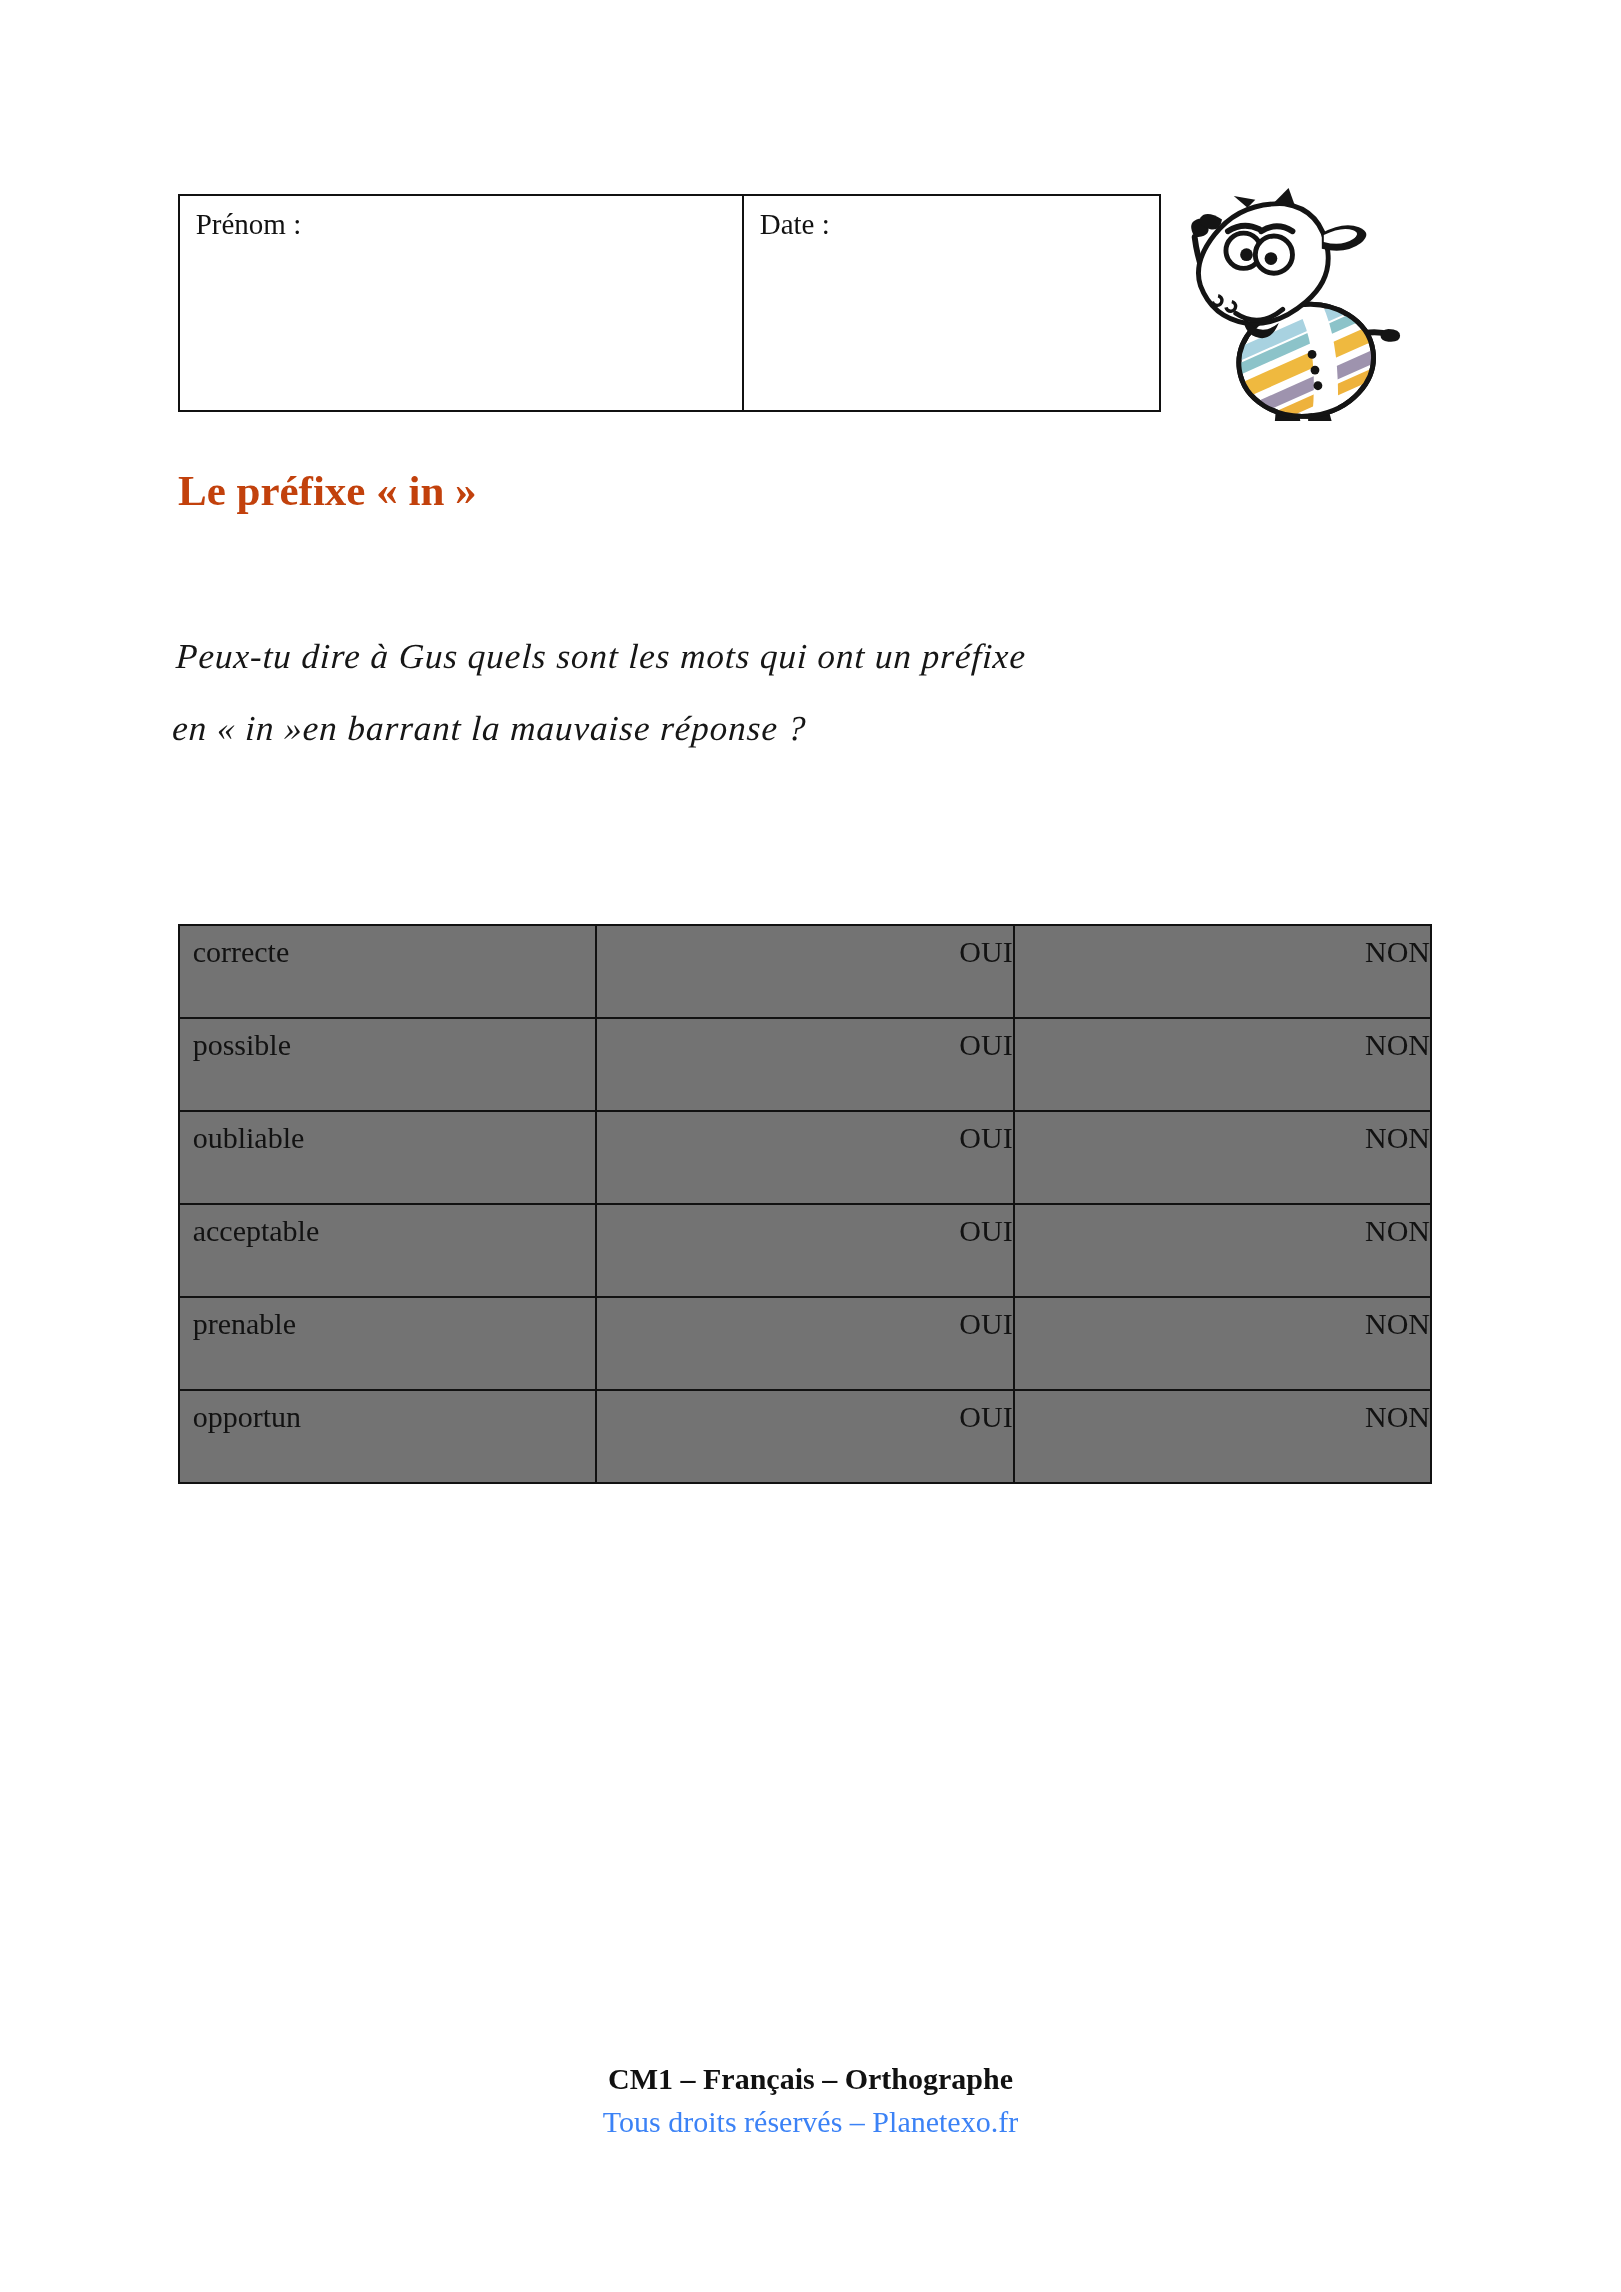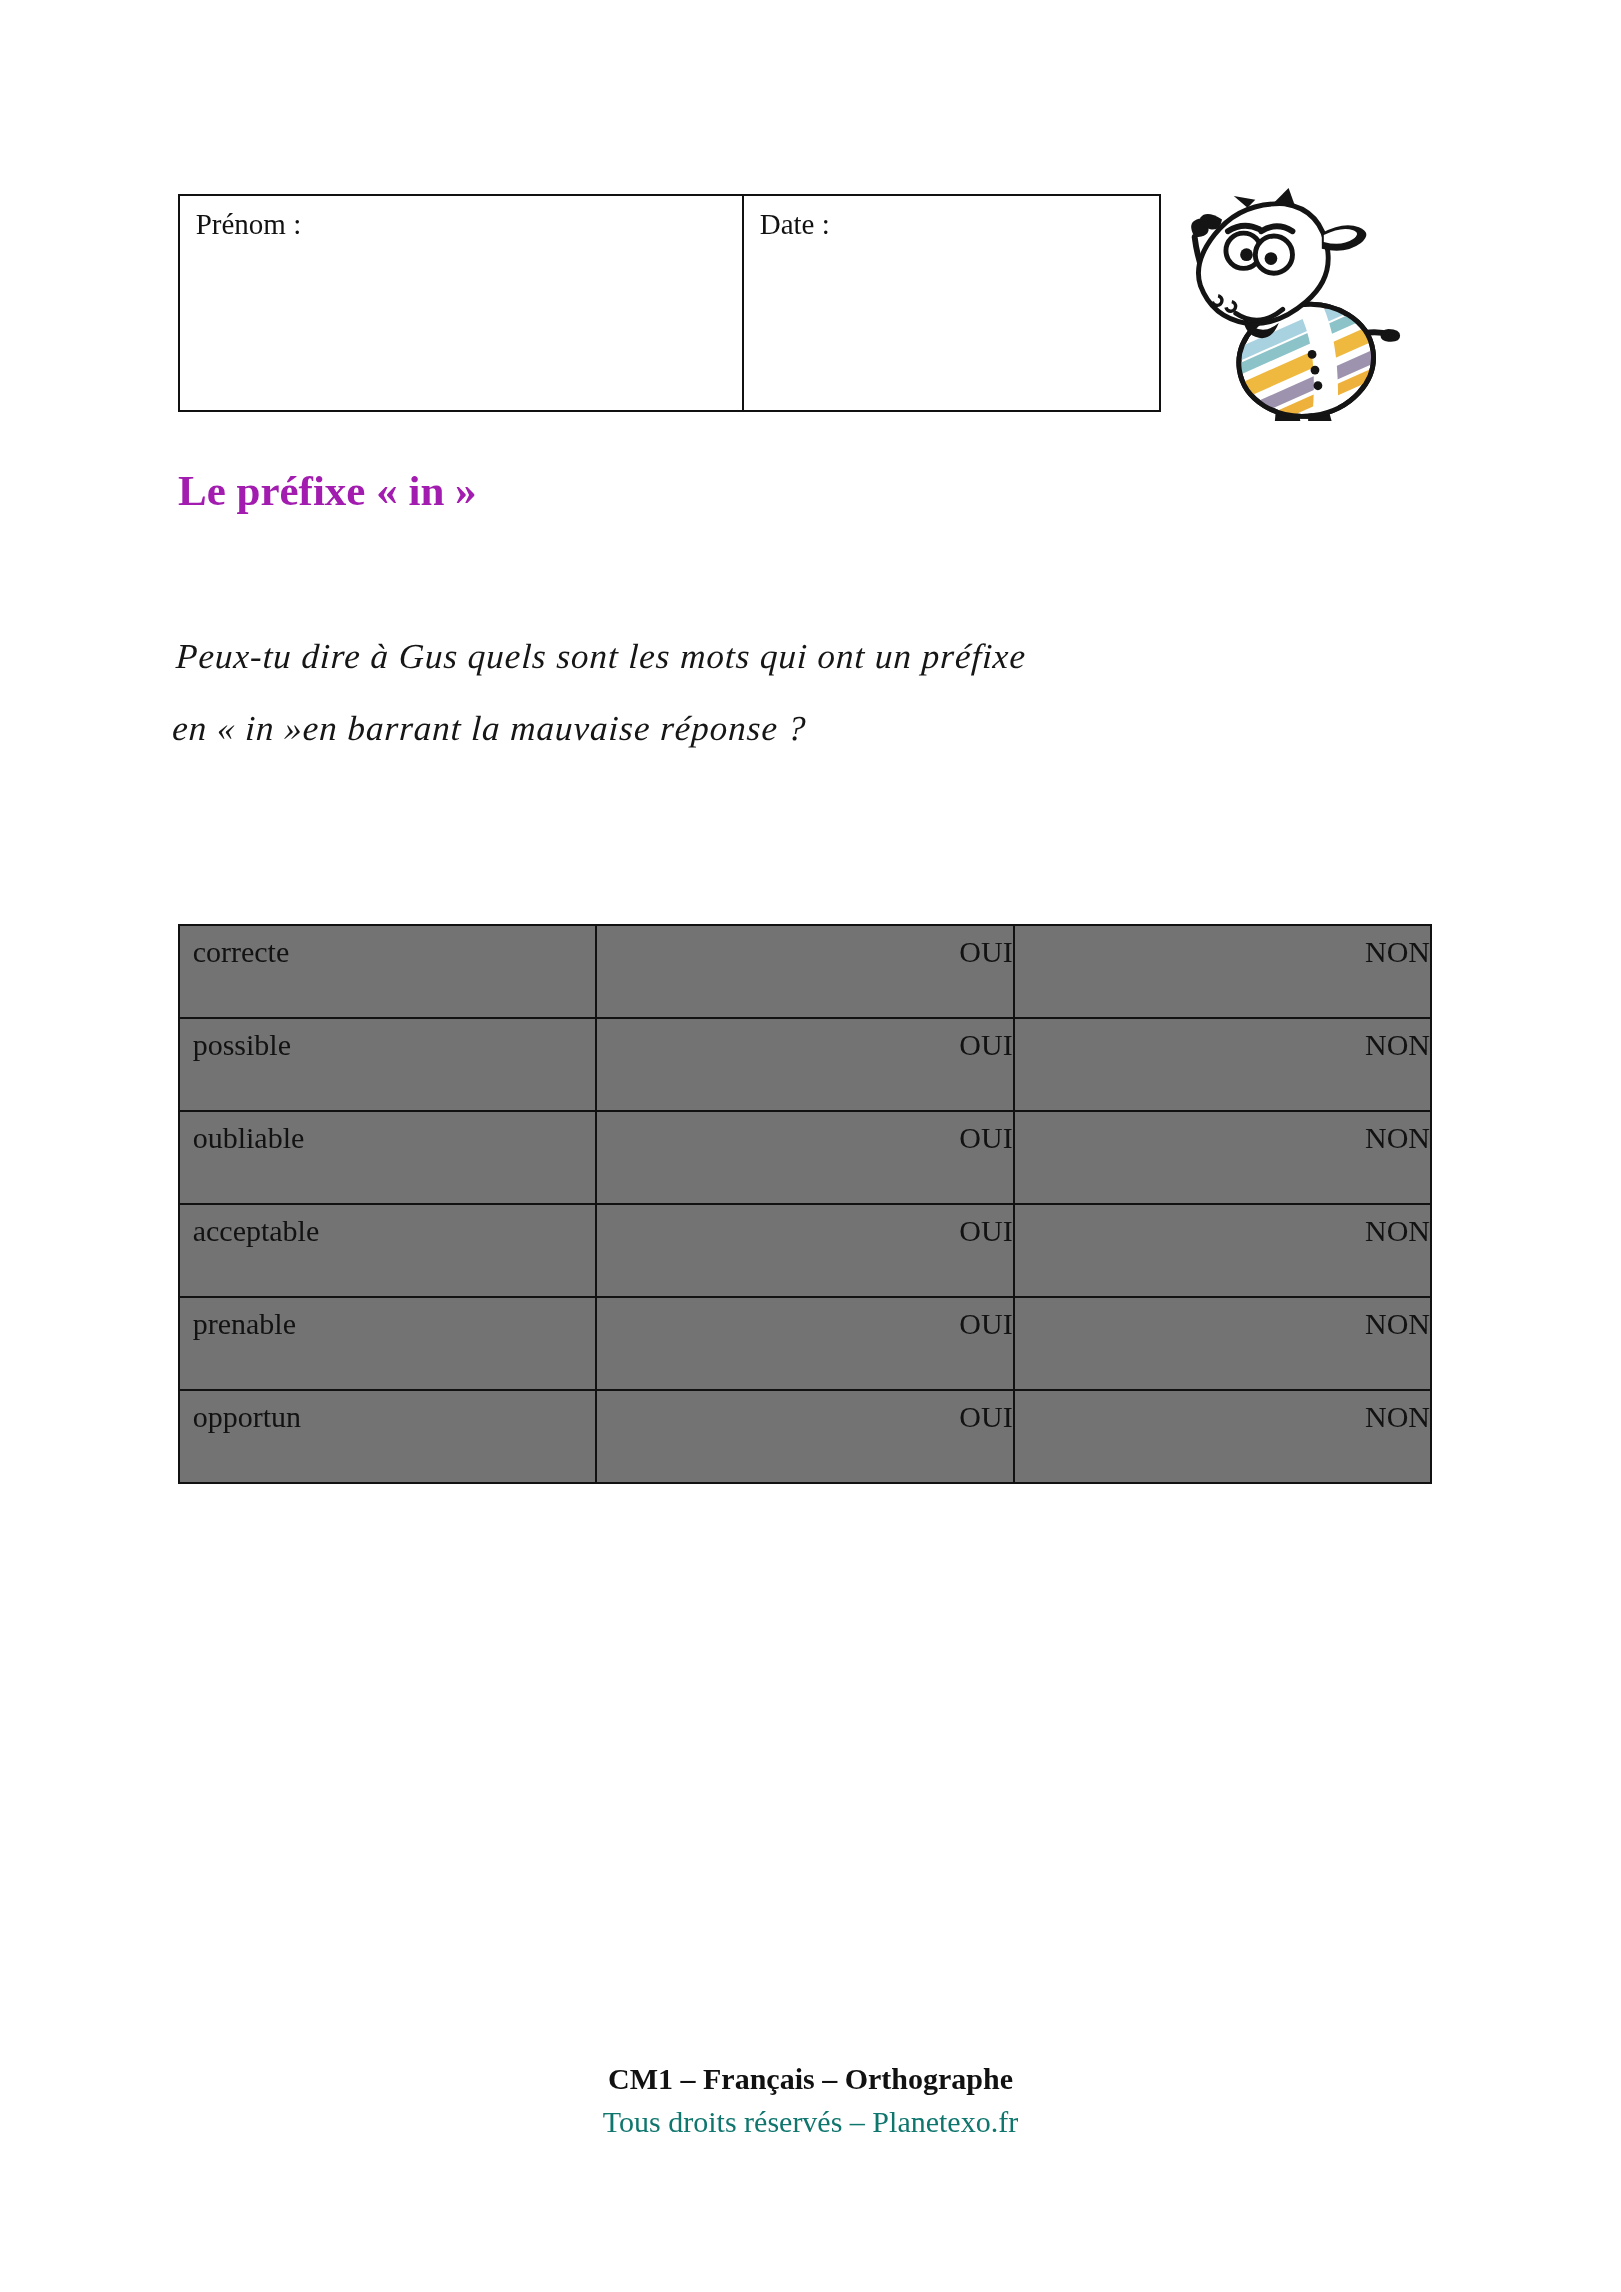--- a/index.html
+++ b/index.html
@@ -39,21 +39,21 @@
     left: 1179px; top: 186px;
     width: 225px; height: 240px;
   }
 
   
   .title {
     position: absolute;
     left: 178px; top: 467px;
     font-size: 43px;
     line-height: 1.1;
-    color: #a21caf;
+    color: #c2410c;
   }
 
   
   .instruction {
     position: absolute;
     left: 178px; top: 621px;
     width: 1235px;
     font-style: italic;
     font-size: 35px;
     line-height: 72px;
@@ -208,16 +208,16 @@
       </tr>
       <tr>
         <td class="word">opportun</td>
         <td class="choice">OUI</td>
         <td class="choice">NON</td>
       </tr>
     </tbody>
   </table>
 
   <div class="footer-line1">CM1 – Français – Orthographe</div>
-  <div class="footer-line2" style="color: #0f766e; text-align: center;">Tous droits réservés – Planetexo.fr</div>
+  <div class="footer-line2" style="color: #3b82f6; text-align: center;">Tous droits réservés – Planetexo.fr</div>
 
 </div>
 
 
 </body></html>

